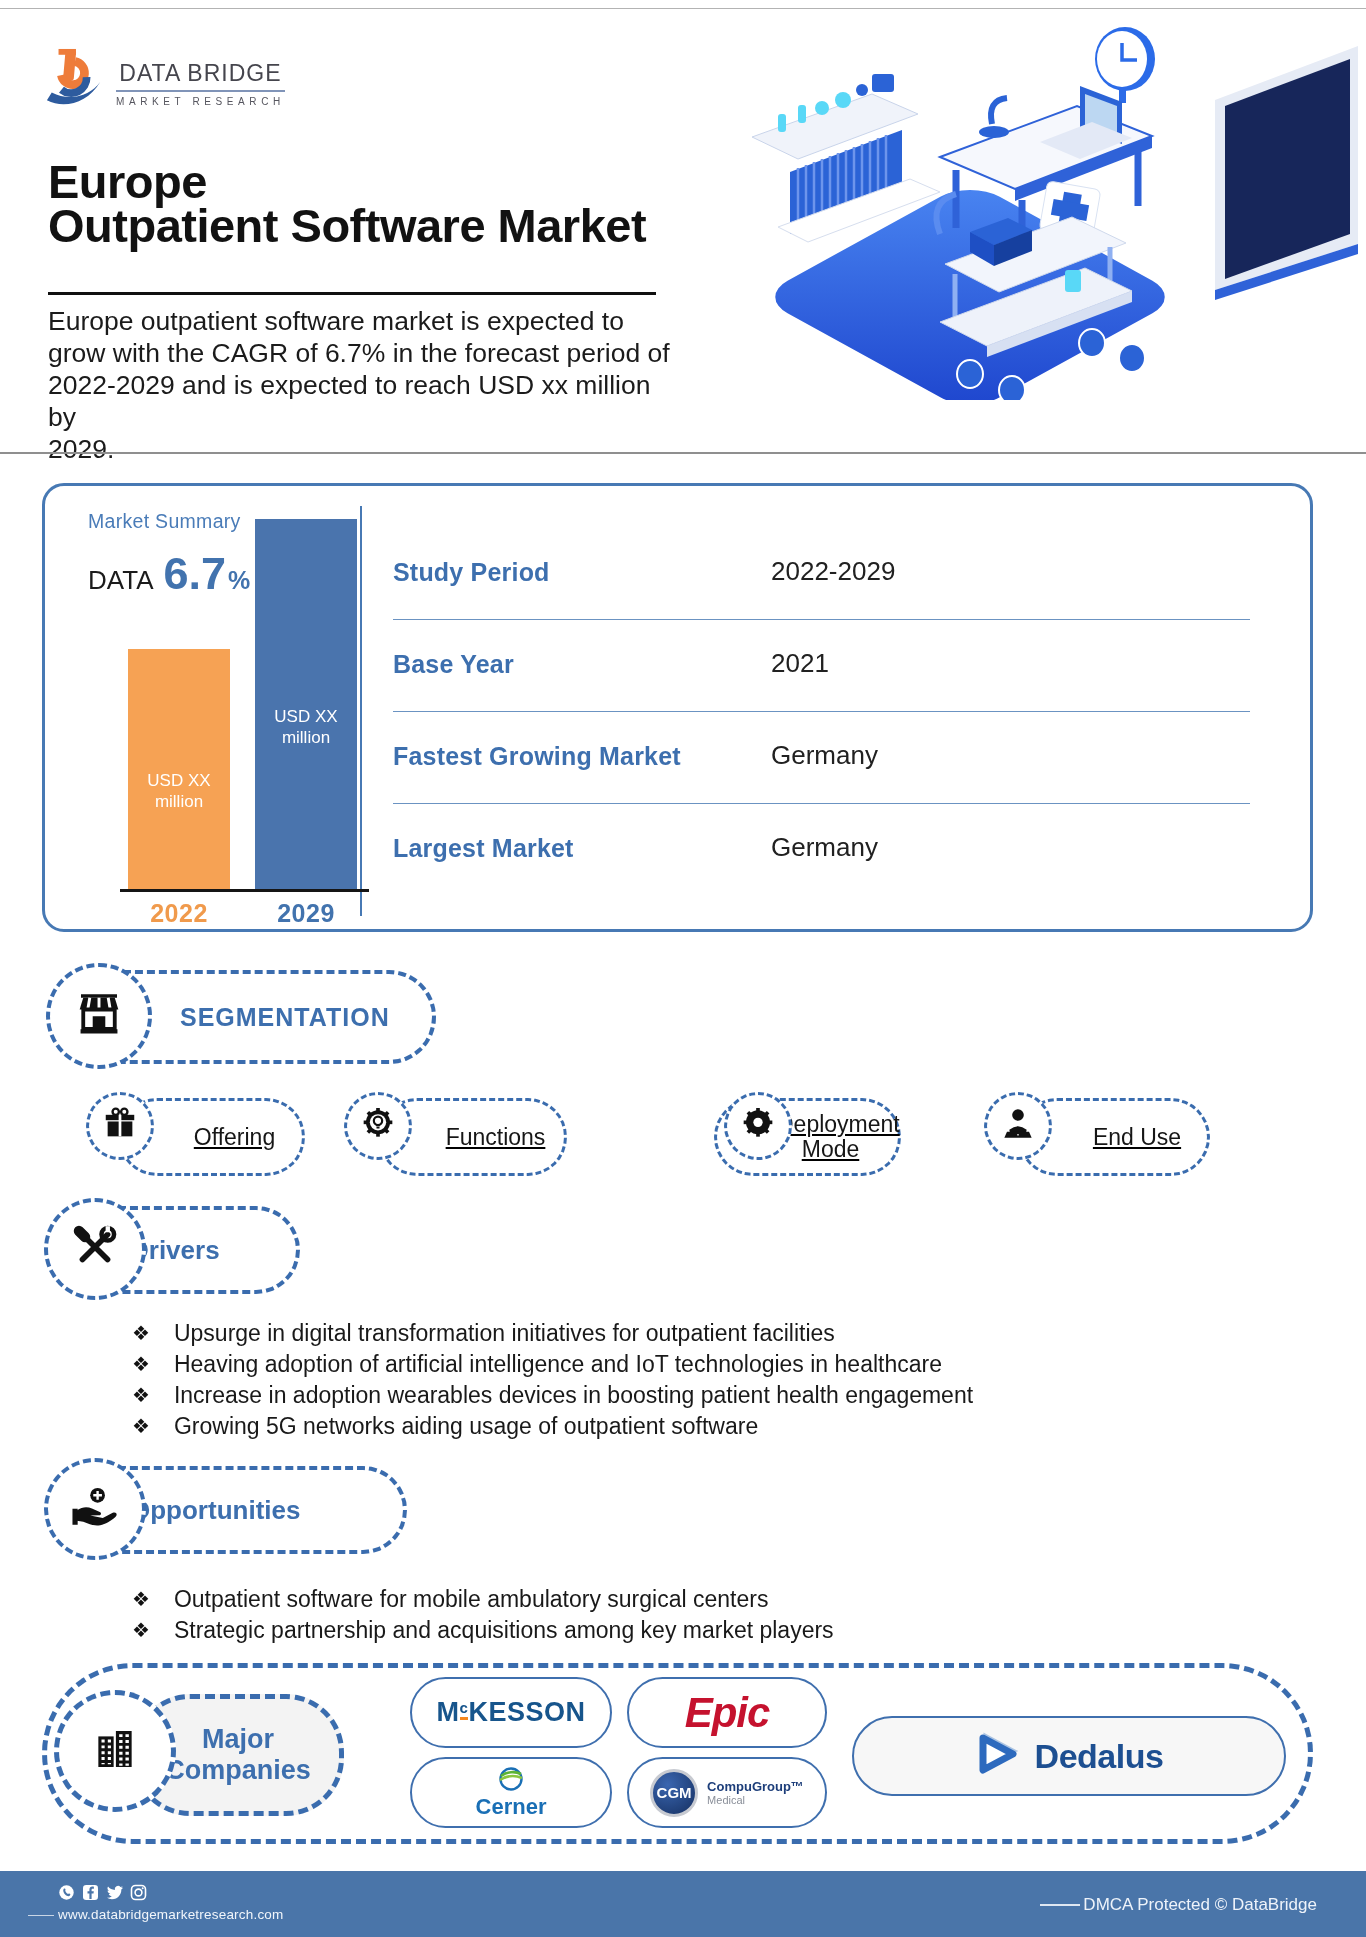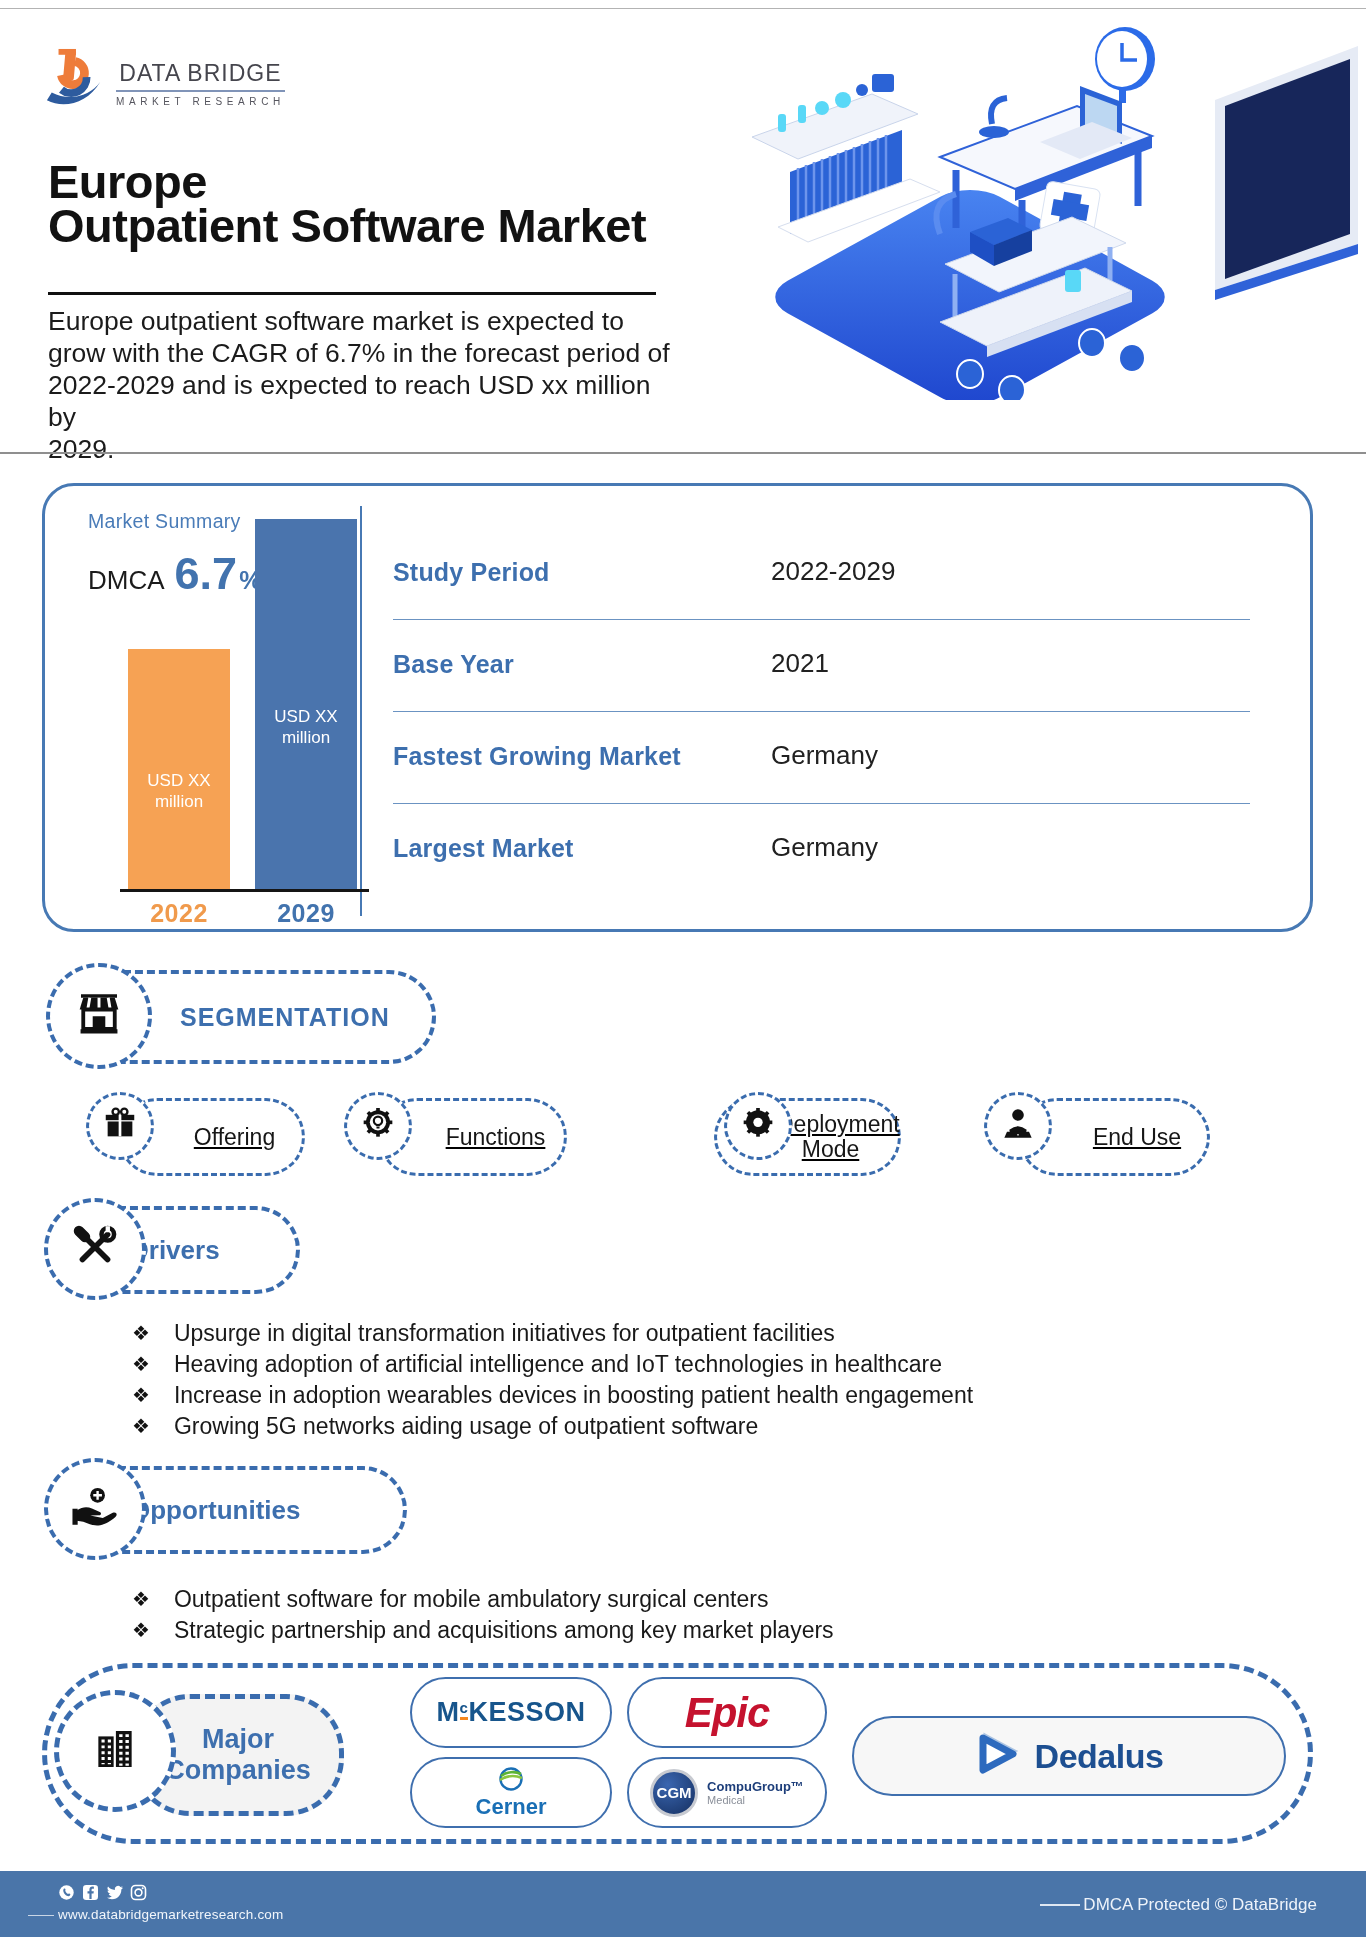--- a/index.html
+++ b/index.html
@@ -15,21 +15,21 @@
   .logo-name { font-size:23px; color:#45454d; letter-spacing:1px; padding-bottom:3px; border-bottom:2px solid #8094b8; font-weight:400; }
   .logo-sub { font-size:10px; color:#55555e; letter-spacing:4.6px; margin-top:4px; }
 
   
   .title { position:absolute; left:48px; top:160px; font-size:47px; line-height:44px; font-weight:700; color:#121212; letter-spacing:-0.5px; }
   .title-underline { position:absolute; left:48px; top:292px; width:608px; height:3px; background:#101010; }
   .desc { position:absolute; left:48px; top:305px; width:630px; font-size:26.5px; line-height:32px; color:#1b1b1b; }
   .illustration { position:absolute; left:640px; top:2px; width:726px; height:398px; }
 
   
-  .panel { position:absolute; left:42px; top:483px; width:1271px; height:449px; border:3px solid #4779b4; border-radius:32px; }
+  .panel { position:absolute; left:42px; top:483px; width:1271px; height:449px; border:3px solid #4779b4; border-radius:22px; }
   .panel-divider { position:absolute; left:315px; top:20px; width:2px; height:410px; background:#4779b4; }
   .ms-heading { position:absolute; left:43px; top:24px; font-size:19.5px; color:#4a7cb8; letter-spacing:.3px; }
   .cagr-row { position:absolute; left:43px; top:62px; display:flex; align-items:baseline; }
   .cagr-label { font-size:26px; color:#1b1b1b; margin-right:10px; }
   .cagr-value { font-size:45px; font-weight:700; color:#4273ae; }
   .cagr-unit { font-size:25px; font-weight:700; color:#4273ae; margin-left:2px; }
   .bar { position:absolute; width:102px; }
   .bar-label { position:absolute; left:50%; transform:translateX(-50%); width:84px; text-align:center; color:#fff; font-size:17px; line-height:21px;margin-top:39px; }
   #bar-2022 { left:83px; top:163px; height:241px; background:#f6a254; }
   #bar-2022 .bar-label { top:82px; }
@@ -203,21 +203,21 @@
     <div>2022-2029 and is expected to reach USD xx million by</div>
     <div>2029.</div>
   </div>
 
   <div class="hairline" id="hair-mid"></div>
 
   <div class="panel">
     <div class="panel-divider"></div>
     <div class="ms-heading">Market Summary</div>
     <div class="cagr-row">
-      <span class="cagr-label">DMCA</span>
+      <span class="cagr-label">DATA</span>
       <span class="cagr-value">6.7</span>
       <span class="cagr-unit">%</span>
     </div>
     <div class="bar" id="bar-2022">
       <div class="bar-label">USD XX million</div>
     </div>
     <div class="bar" id="bar-2029">
       <div class="bar-label">USD XX million</div>
     </div>
     <div class="chart-baseline"></div>

